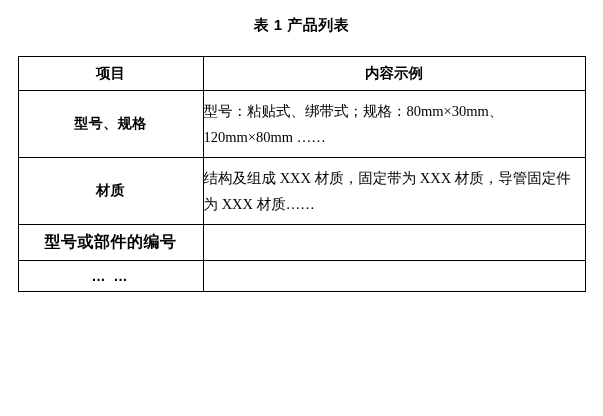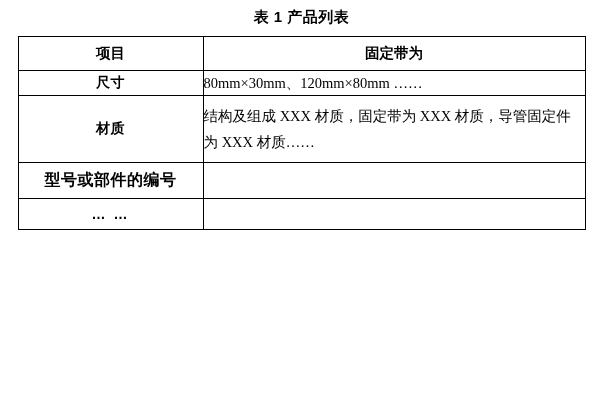--- a/index.html
+++ b/index.html
@@ -11,36 +11,36 @@
     width: 603px;
     height: 416px;
     font-family: "Liberation Serif", "DejaVu Serif", serif;
     color: #000000;
     overflow: hidden;
   }
   .page {
     width: 603px;
     height: 416px;
     box-sizing: border-box;
-    padding: 0;
+    padding: 8px;
     position: relative;
   }
   .table-caption {
     text-align: center;
     font-family: "Liberation Sans", sans-serif;
     font-weight: bold;
     font-size: 15px;
     letter-spacing: 0.5px;
     padding-top: 8px;
     padding-bottom: 9px;
   }
   table.product-table {
     border-collapse: collapse;
     width: 567px;
-    margin: 0 auto;
+    margin: 12px auto;
     table-layout: fixed;
   }
   table.product-table td,
   table.product-table th {
     border: 1px solid #000000;
     vertical-align: middle;
     padding: 0;
   }
   .col-item { width: 185px; }
   .col-example { width: 382px; }
@@ -98,29 +98,29 @@
   <div class="table-caption">表 1  产品列表</div>
 
   <table class="product-table">
     <colgroup>
       <col class="col-item">
       <col class="col-example">
     </colgroup>
     <tbody>
       <tr>
         <td class="head-cell">项目</td>
-        <td class="head-cell">固定带为</td>
+        <td class="head-cell">内容示例</td>
+      </tr>
+
+      <tr class="r-spec">
+        <td class="item-cell">型号、规格</td>
+        <td class="example-cell">型号：粘贴式、绑带式；规格：80mm×30mm、120mm×80mm ……</td>
       </tr>
 
 
-
-      <tr class="r-size">
-        <td class="item-cell">尺寸</td>
-        <td class="example-cell">80mm×30mm、120mm×80mm ……</td>
-      </tr>
 
       <tr class="r-material">
         <td class="item-cell">材质</td>
         <td class="example-cell">结构及组成 XXX 材质，固定带为 XXX 材质，导管固定件为 XXX 材质……</td>
       </tr>
 
       <tr class="r-numbering">
         <td class="item-cell">型号或部件的编号</td>
         <td class="example-cell empty-cell"></td>
       </tr>

